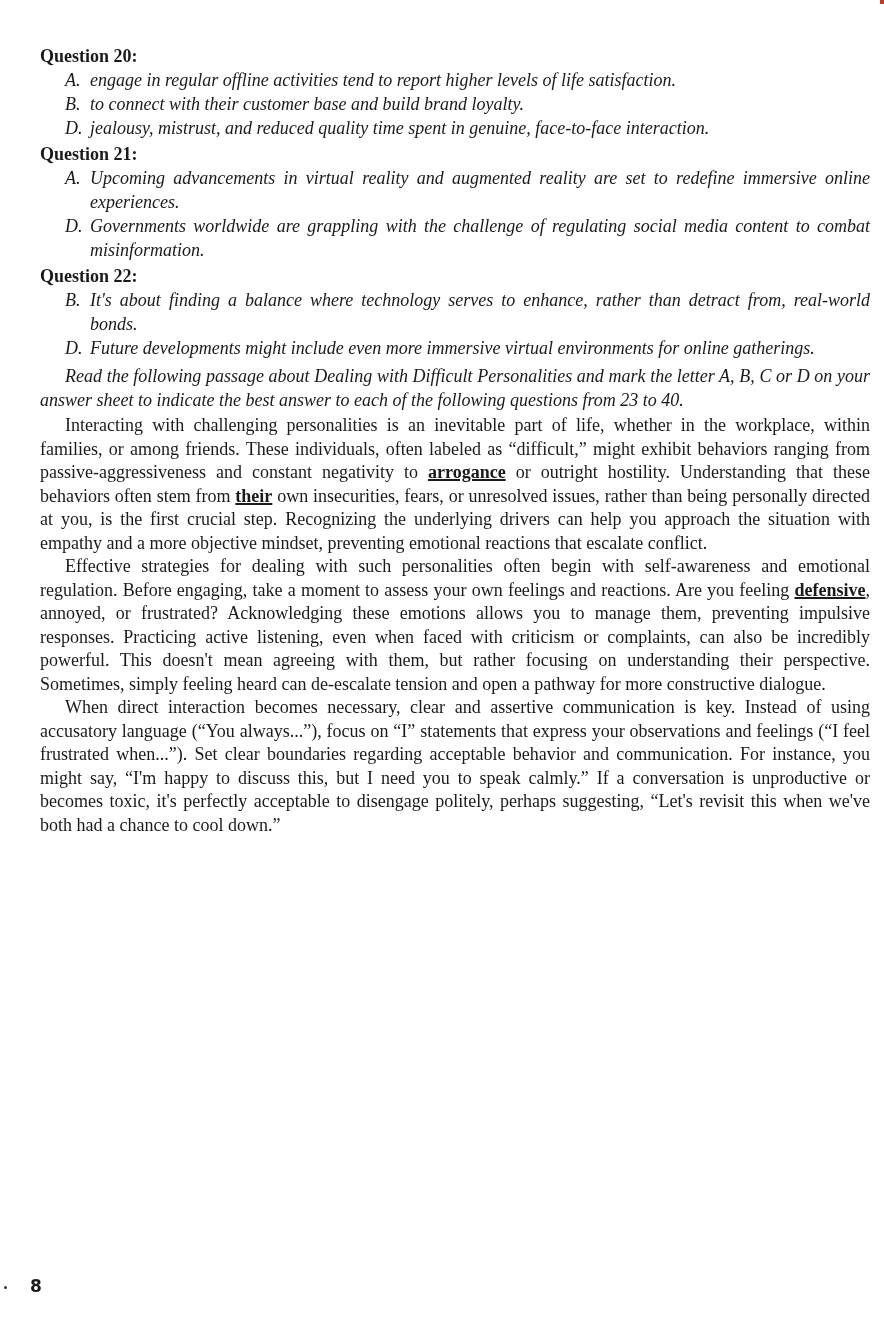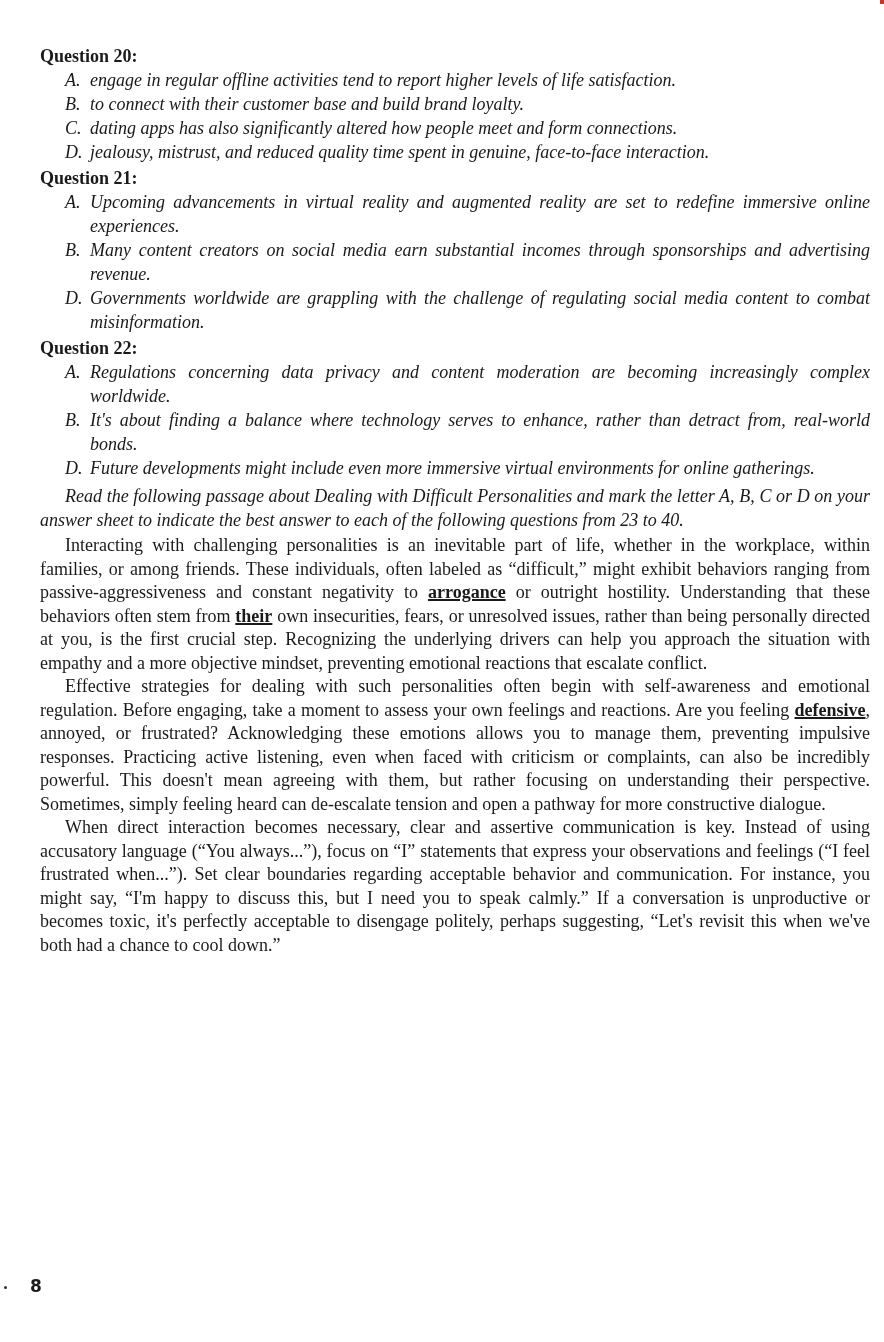--- a/index.html
+++ b/index.html
@@ -24,34 +24,31 @@
 <body>
 
 <div class="redmark"></div>
 
 <div class="page">
 
   <div class="qblock">
     <p class="qtitle">Question 20:</p>
     <p class="opt"><span class="letter">A.</span><span>engage in regular offline activities tend to report higher levels of life satisfaction.</span></p>
     <p class="opt"><span class="letter">B.</span><span>to connect with their customer base and build brand loyalty.</span></p>
-    <p class="opt"><span class="letter">C.</span><span>dating apps has also significantly altered how people meet and form connections.</span></p>
     <p class="opt"><span class="letter">D.</span><span>jealousy, mistrust, and reduced quality time spent in genuine, face-to-face interaction.</span></p>
   </div>
 
   <div class="qblock">
     <p class="qtitle">Question 21:</p>
     <p class="opt"><span class="letter">A.</span><span>Upcoming advancements in virtual reality and augmented reality are set to redefine immersive online experiences.</span></p>
-    <p class="opt"><span class="letter">B.</span><span>Many content creators on social media earn substantial incomes through sponsorships and advertising revenue.</span></p>
     <p class="opt"><span class="letter">D.</span><span>Governments worldwide are grappling with the challenge of regulating social media content to combat misinformation.</span></p>
   </div>
 
   <div class="qblock">
     <p class="qtitle">Question 22:</p>
-    <p class="opt"><span class="letter">A.</span><span>Regulations concerning data privacy and content moderation are becoming increasingly complex worldwide.</span></p>
     <p class="opt"><span class="letter">B.</span><span>It's about finding a balance where technology serves to enhance, rather than detract from, real-world bonds.</span></p>
     <p class="opt"><span class="letter">D.</span><span>Future developments might include even more immersive virtual environments for online gatherings.</span></p>
   </div>
 
   <p class="instr">Read the following passage about Dealing with Difficult Personalities and mark the letter A, B, C or D on your answer sheet to indicate the best answer to each of the following questions from 23 to 40.</p>
 
   <p class="para"><span>Interacting with challenging personalities is an inevitable part of life, whether in the workplace, within families, or among friends. These individuals, often labeled as “difficult,” might exhibit behaviors ranging from passive-aggressiveness and constant negativity to </span><span class="ul">arrogance</span><span> or outright hostility. Understanding that these behaviors often stem from </span><span class="ul">their</span><span> own insecurities, fears, or unresolved issues, rather than being personally directed at you, is the first crucial step. Recognizing the underlying drivers can help you approach the situation with empathy and a more objective mindset, preventing emotional reactions that escalate conflict.</span></p>
 
   <p class="para"><span>Effective strategies for dealing with such personalities often begin with self-awareness and emotional regulation. Before engaging, take a moment to assess your own feelings and reactions. Are you feeling </span><span class="ul">defensive</span><span>, annoyed, or frustrated? Acknowledging these emotions allows you to manage them, preventing impulsive responses. Practicing active listening, even when faced with criticism or complaints, can also be incredibly powerful. This doesn't mean agreeing with them, but rather focusing on understanding their perspective. Sometimes, simply feeling heard can de-escalate tension and open a pathway for more constructive dialogue.</span></p>
 

